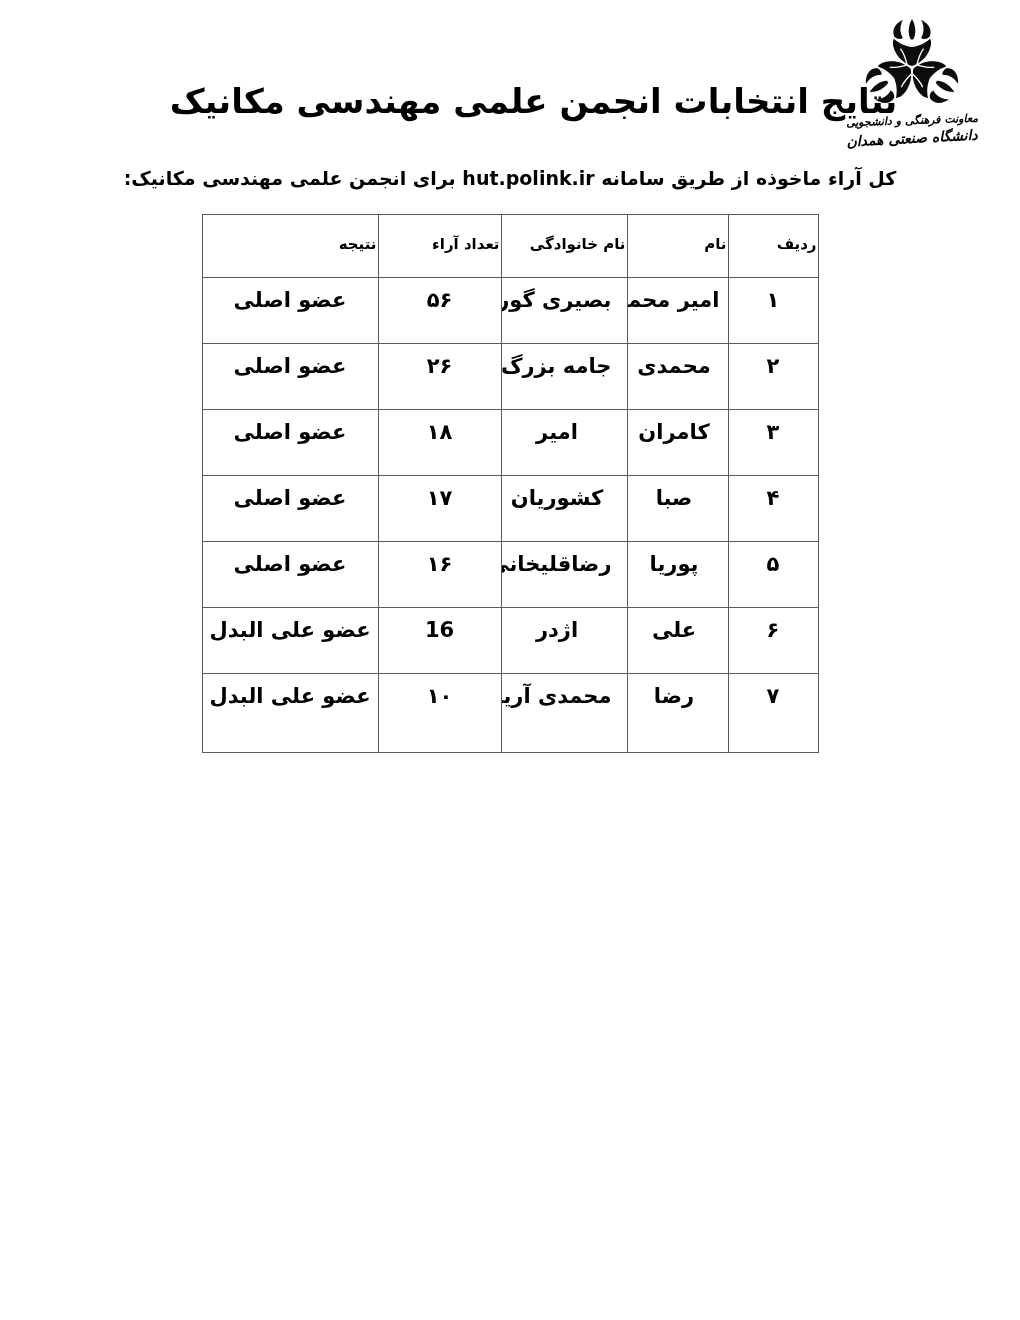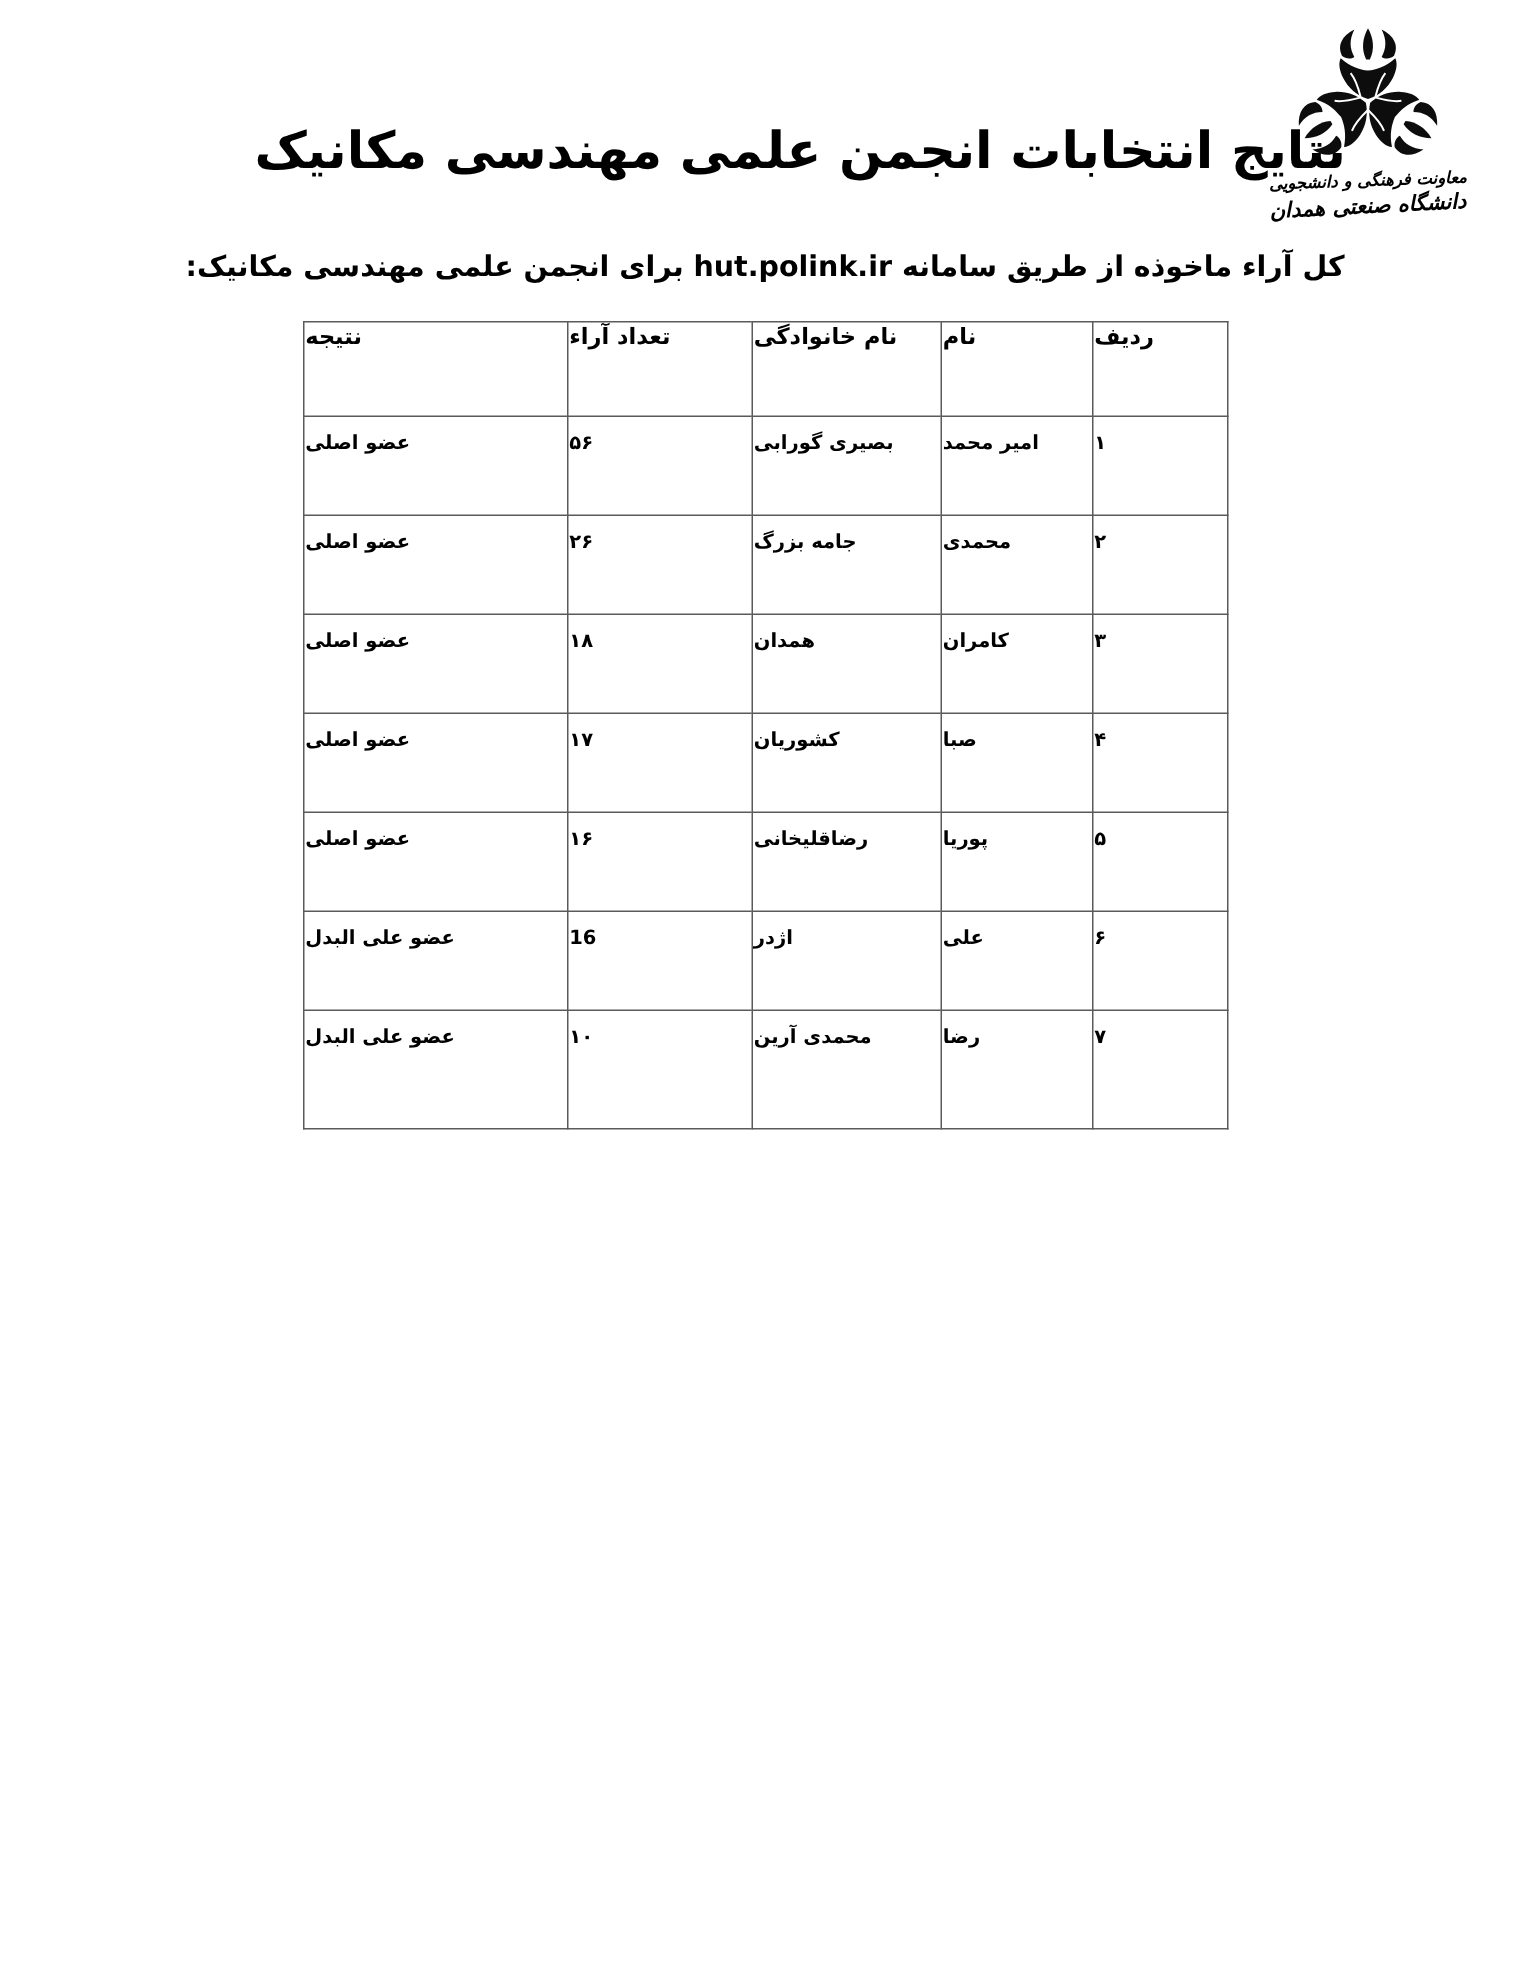--- a/index.html
+++ b/index.html
@@ -77,29 +77,29 @@
   table.results th, table.results td {
     border: 1px solid #5a5a5a;
     vertical-align: top;
     font-weight: bold;
     box-sizing: border-box;
     overflow: hidden;
     white-space: nowrap;
   }
   table.results th {
     height: 63px;
-    padding-top: 0;
+    padding-top: 20px;
     font-size: 15px;
-    text-align: left;
+    text-align: right;
   }
   table.results td {
     height: 66px;
     padding-top: 10px;
-    font-size: 13px;
-    text-align: left;
+    font-size: 21px;
+    text-align: center;
   }
   table.results tr:last-child td { height: 79px; }
   .col-radif  { width: 90px; }
   .col-name   { width: 101px; }
   .col-family { width: 126px; }
   .col-votes  { width: 123px; }
   .col-result { width: 176px; }
   td.col-name   { text-align: right; padding-right: 8px; }
   td.col-family { text-align: right; padding-right: 15px; }
   td.col-radif  { font-size: 16px; }
@@ -159,21 +159,21 @@
         <tr>
           <td class="col-radif">۲</td>
           <td class="col-name">محمدی</td>
           <td class="col-family">جامه بزرگ</td>
           <td class="col-votes">۲۶</td>
           <td class="col-result">عضو اصلی</td>
         </tr>
         <tr>
           <td class="col-radif">۳</td>
           <td class="col-name">کامران</td>
-          <td class="col-family">همدان</td>
+          <td class="col-family">امیر</td>
           <td class="col-votes">۱۸</td>
           <td class="col-result">عضو اصلی</td>
         </tr>
         <tr>
           <td class="col-radif">۴</td>
           <td class="col-name">صبا</td>
           <td class="col-family">کشوریان</td>
           <td class="col-votes">۱۷</td>
           <td class="col-result">عضو اصلی</td>
         </tr>

